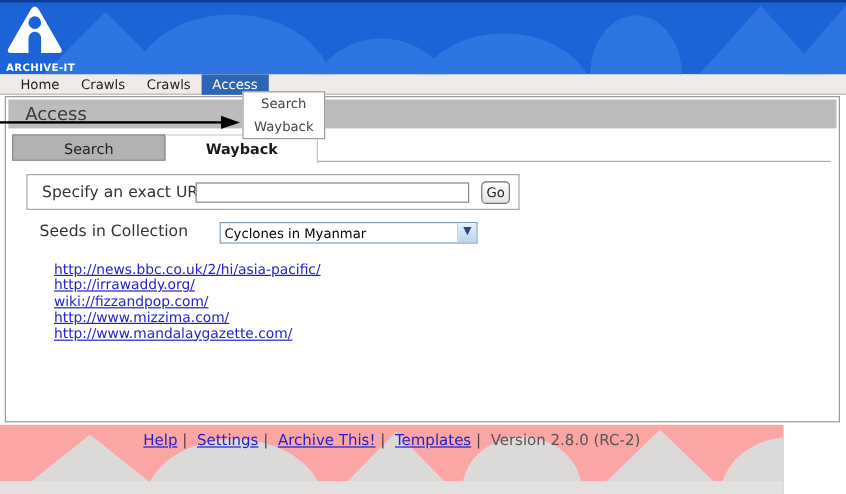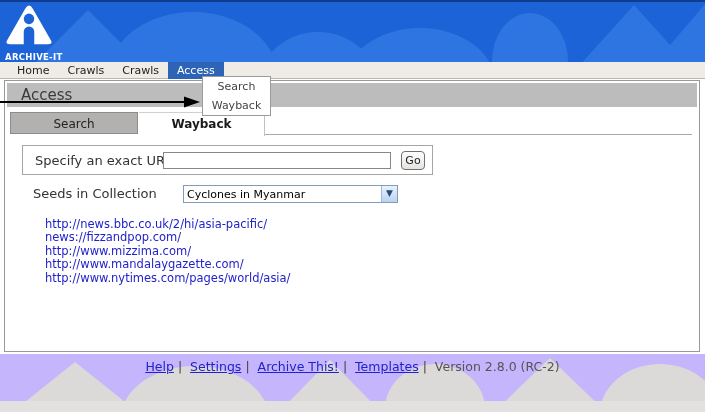--- a/index.html
+++ b/index.html
@@ -69,25 +69,25 @@
   .seeds-row { position:absolute; left:0; top:104px; width:100%; height:20px; }
   .seeds-label { position:absolute; left:28px; top:1px; font-size:13px; color:#333; }
   .collection-select { position:absolute; left:138px; top:0; width:215px; height:18px;
                        border:1px solid #7f9db9; background:#fff; cursor:pointer;margin-left:40px; }
   .collection-select .val { position:absolute; left:3px; top:2px; font-size:11px; color:#000; white-space:nowrap; }
   .select-arrow { position:absolute; right:0; top:0; width:16px; height:16px;
                   background:linear-gradient(#e9f2fc,#b9d2f3); border-left:1px solid #9ebcdd;
                   border-radius:0 1px 1px 0; text-align:center; line-height:15px; font-size:9px; color:#29497a; }
 
   .seed-links { position:absolute; left:40px; top:137px; font-size:11.5px; line-height:13.4px; }
-  .seed-links a { color:#2222cc; cursor:pointer; display:block; }
+  .seed-links a { color:#2222cc; text-decoration:underline; cursor:pointer; display:block; }
 
   
-  .footer { position:absolute; left:0; top:354px; width:705px; height:58px;
-            background:#c4b5fd; overflow:hidden; }
+  .footer { position:absolute; left:0; top:354px; width:653px; height:58px;
+            background:#fca5a5; overflow:hidden; }
   .footer .fshape { position:absolute; background:#dcdad8; }
   .f1 { left:10px;  top:8px;  width:130px; height:52px; clip-path:polygon(50% 0,100% 100%,0 100%); }
   .f2 { left:120px; top:12px; width:150px; height:110px; border-radius:50%; background:#d7d5d3; }
   .f3 { left:275px; top:6px;  width:110px; height:56px; clip-path:polygon(50% 0,100% 100%,0 100%); background:#d7d5d3; }
   .f4 { left:385px; top:10px; width:100px; height:90px; border-radius:50%; }
   .f5 { left:490px; top:4px;  width:120px; height:58px; clip-path:polygon(50% 0,100% 100%,0 100%); }
   .f6 { left:600px; top:10px; width:120px; height:100px; border-radius:50%; background:#d7d5d3; }
   .footer-strip { position:absolute; left:0; bottom:0; width:100%; height:11px; background:#e3e1df; }
   .footer-links { position:relative; z-index:2; text-align:center; padding-top:5px; font-size:12.5px; color:#444; }
   .footer-links a { color:#2222cc; text-decoration:underline; cursor:pointer; }
@@ -146,24 +146,24 @@
     <div class="seeds-row">
       <span class="seeds-label">Seeds in Collection</span>
       <div class="collection-select">
         <span class="val">Cyclones in Myanmar</span>
         <span class="select-arrow">▼</span>
       </div>
     </div>
 
     <div class="seed-links">
       <a>http://news.bbc.co.uk/2/hi/asia-pacific/</a>
-      <a>news://fizzandpop.com/</a>
+      <a>http://irrawaddy.org/</a>
+      <a>wiki://fizzandpop.com/</a>
       <a>http://www.mizzima.com/</a>
       <a>http://www.mandalaygazette.com/</a>
-      <a>http://www.nytimes.com/pages/world/asia/</a>
     </div>
   </div>
 
   <div class="menu-dropdown">
     <div class="menu-item">Search</div>
     <div class="menu-item">Wayback</div>
   </div>
 
   <div class="anno-arrow">
     <div class="anno-line"></div>

